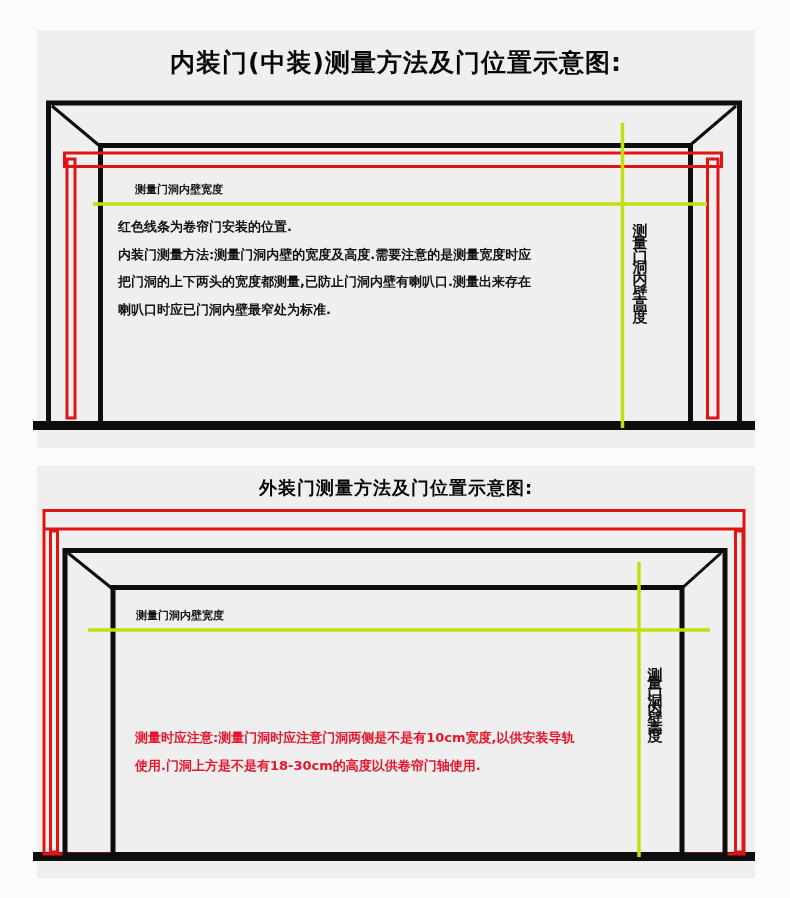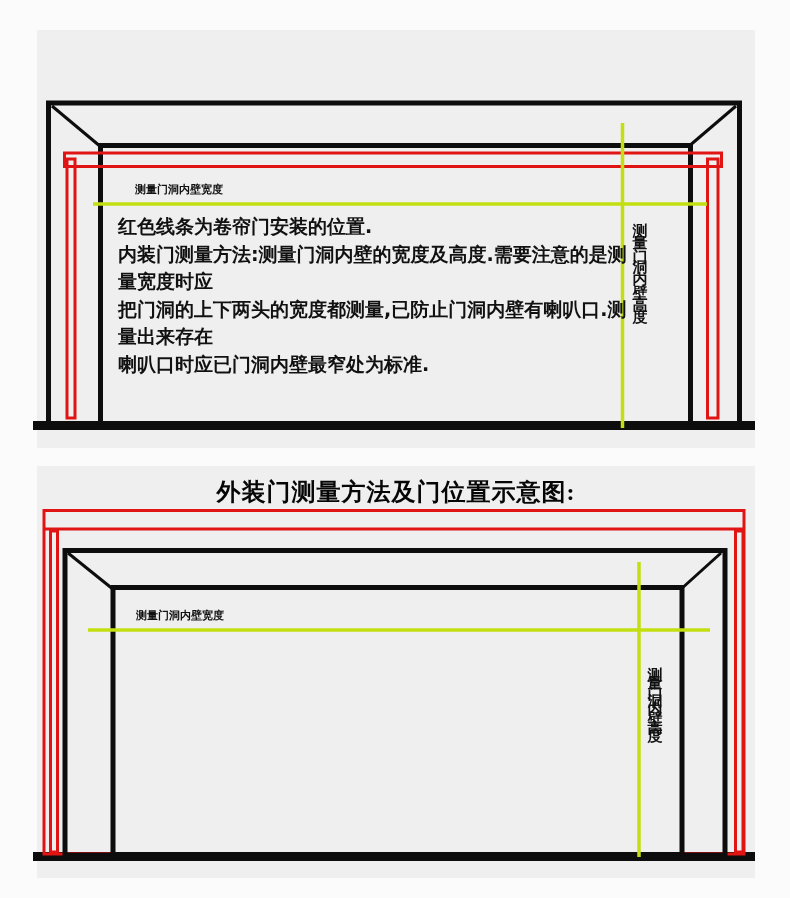--- a/index.html
+++ b/index.html
@@ -22,30 +22,30 @@
   .txt { position: absolute; color: #111; }
   .title {
     left: 37px; width: 718px;
     text-align: center;
     font-size: 25px;
     font-weight: 700;
     letter-spacing: 1px;
     color: #060606;
   }
   .title-1 { top: 46px; }
-  .title-2 { top: 476px; font-size: 24px; font-family: Liberation Serif, serif; }
+  .title-2 { top: 476px; font-size: 18px; }
   .width-label {
     font-size: 11px;
     font-weight: 700;
     white-space: nowrap;
   }
   .width-label-1 { left: 135px; top: 182px; }
   .width-label-2 { left: 136px; top: 608px; }
   .body-text {
-    font-size: 19px;
+    font-size: 13px;
     font-weight: 700;
     line-height: 27.5px;
     white-space: pre-line;
   }
   .body-1 { left: 118px; top: 213px; width: 515px; }
   .body-2-black { left: 135px; top: 642px; width: 515px; }
   .body-2-red { left: 135px; top: 724px; width: 515px; color: #e8142a; }
   .v-label {
     font-size: 15px;
     font-weight: 700;
@@ -87,24 +87,27 @@
       <rect x="735.5" y="531" width="7.5" height="321" fill="none" stroke="#e11414" stroke-width="3"></rect>
       <rect x="65" y="550.5" width="660" height="305" fill="none" stroke="#0d0d0d" stroke-width="5"></rect>
       <rect x="113" y="587.5" width="569" height="267" fill="none" stroke="#0d0d0d" stroke-width="5"></rect>
       <line x1="68" y1="553" x2="114" y2="590" stroke="#0d0d0d" stroke-width="3"></line>
       <line x1="721" y1="553" x2="680" y2="590" stroke="#0d0d0d" stroke-width="3"></line>
       <line x1="88" y1="630" x2="710" y2="630" stroke="#c3df0f" stroke-width="3.5"></line>
       <line x1="639" y1="562" x2="639" y2="857" stroke="#c3df0f" stroke-width="3.5"></line>
     </g>
   </svg>
 
+  <div class="txt title title-1">内装门(中装)测量方法及门位置示意图:</div>
   <div class="txt width-label width-label-1">测量门洞内壁宽度</div>
   <div class="txt body-text body-1">红色线条为卷帘门安装的位置.
 内装门测量方法:测量门洞内壁的宽度及高度.需要注意的是测量宽度时应
 把门洞的上下两头的宽度都测量,已防止门洞内壁有喇叭口.测量出来存在
 喇叭口时应已门洞内壁最窄处为标准.</div>
   <div class="txt v-label v-label-1">测量门洞内壁高度</div>
 
   <div class="txt title title-2">外装门测量方法及门位置示意图:</div>
   <div class="txt width-label width-label-2">测量门洞内壁宽度</div>
+  <div class="txt body-text body-2-red">测量时应注意:测量门洞时应注意门洞两侧是不是有10cm宽度,以供安装导轨
+使用.门洞上方是不是有18-30cm的高度以供卷帘门轴使用.</div>
   <div class="txt v-label v-label-2">测量门洞内壁高度</div>
 
 </div>
 
 </body></html>

